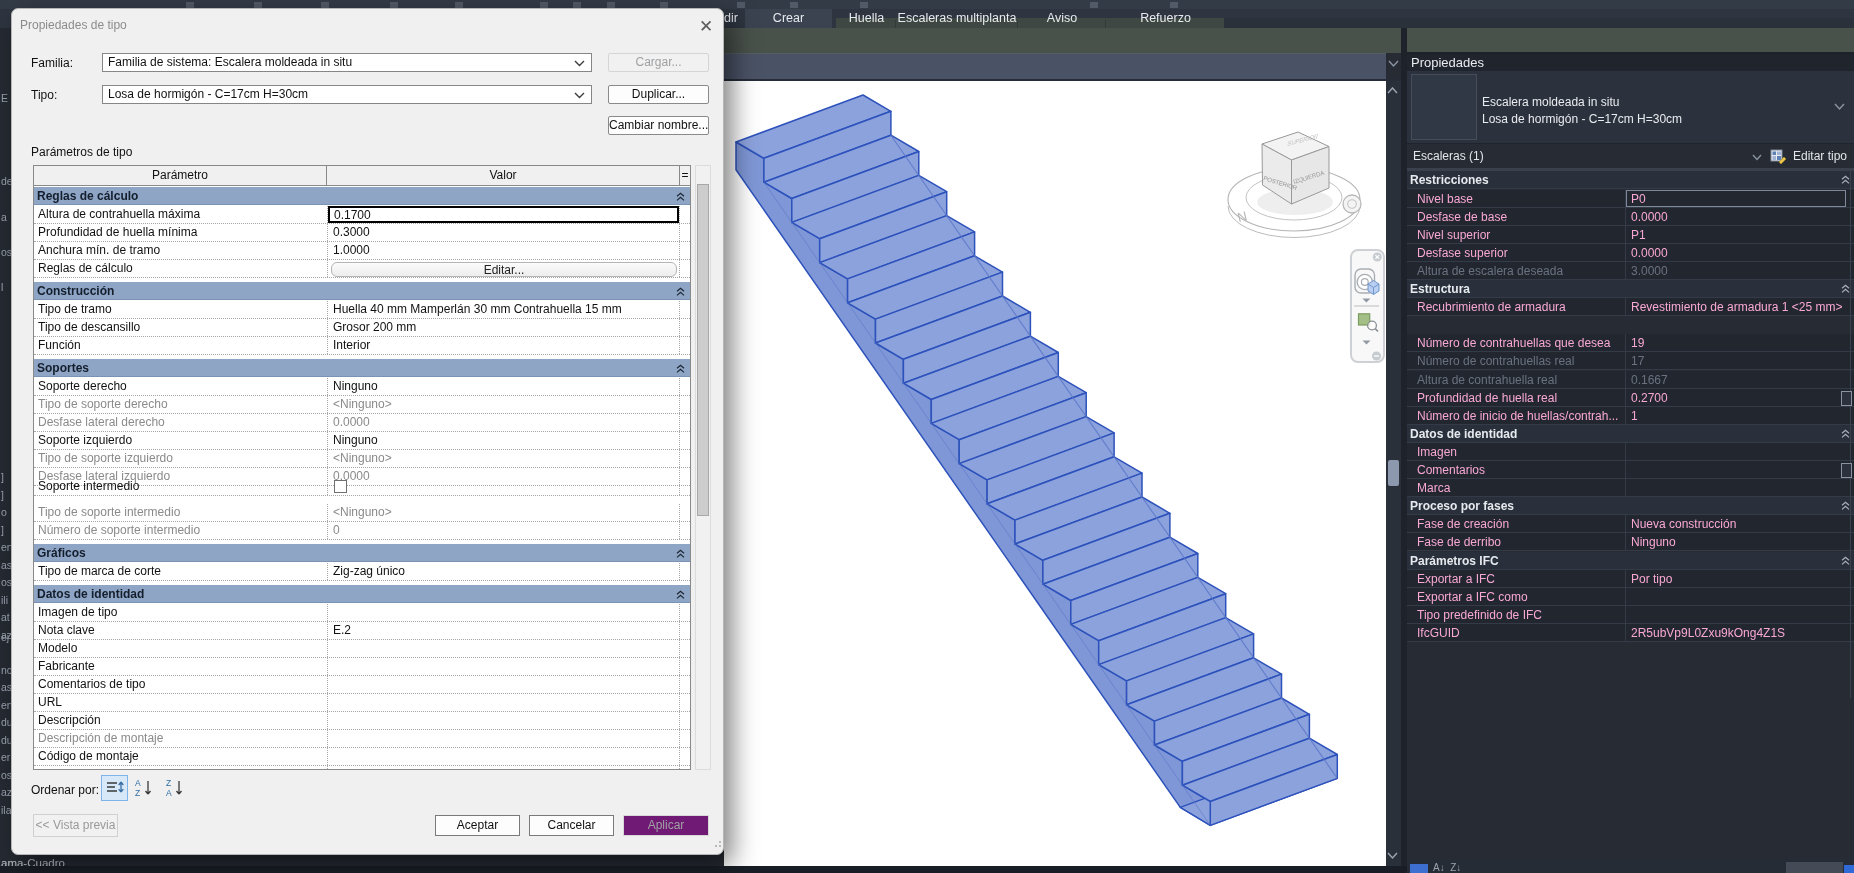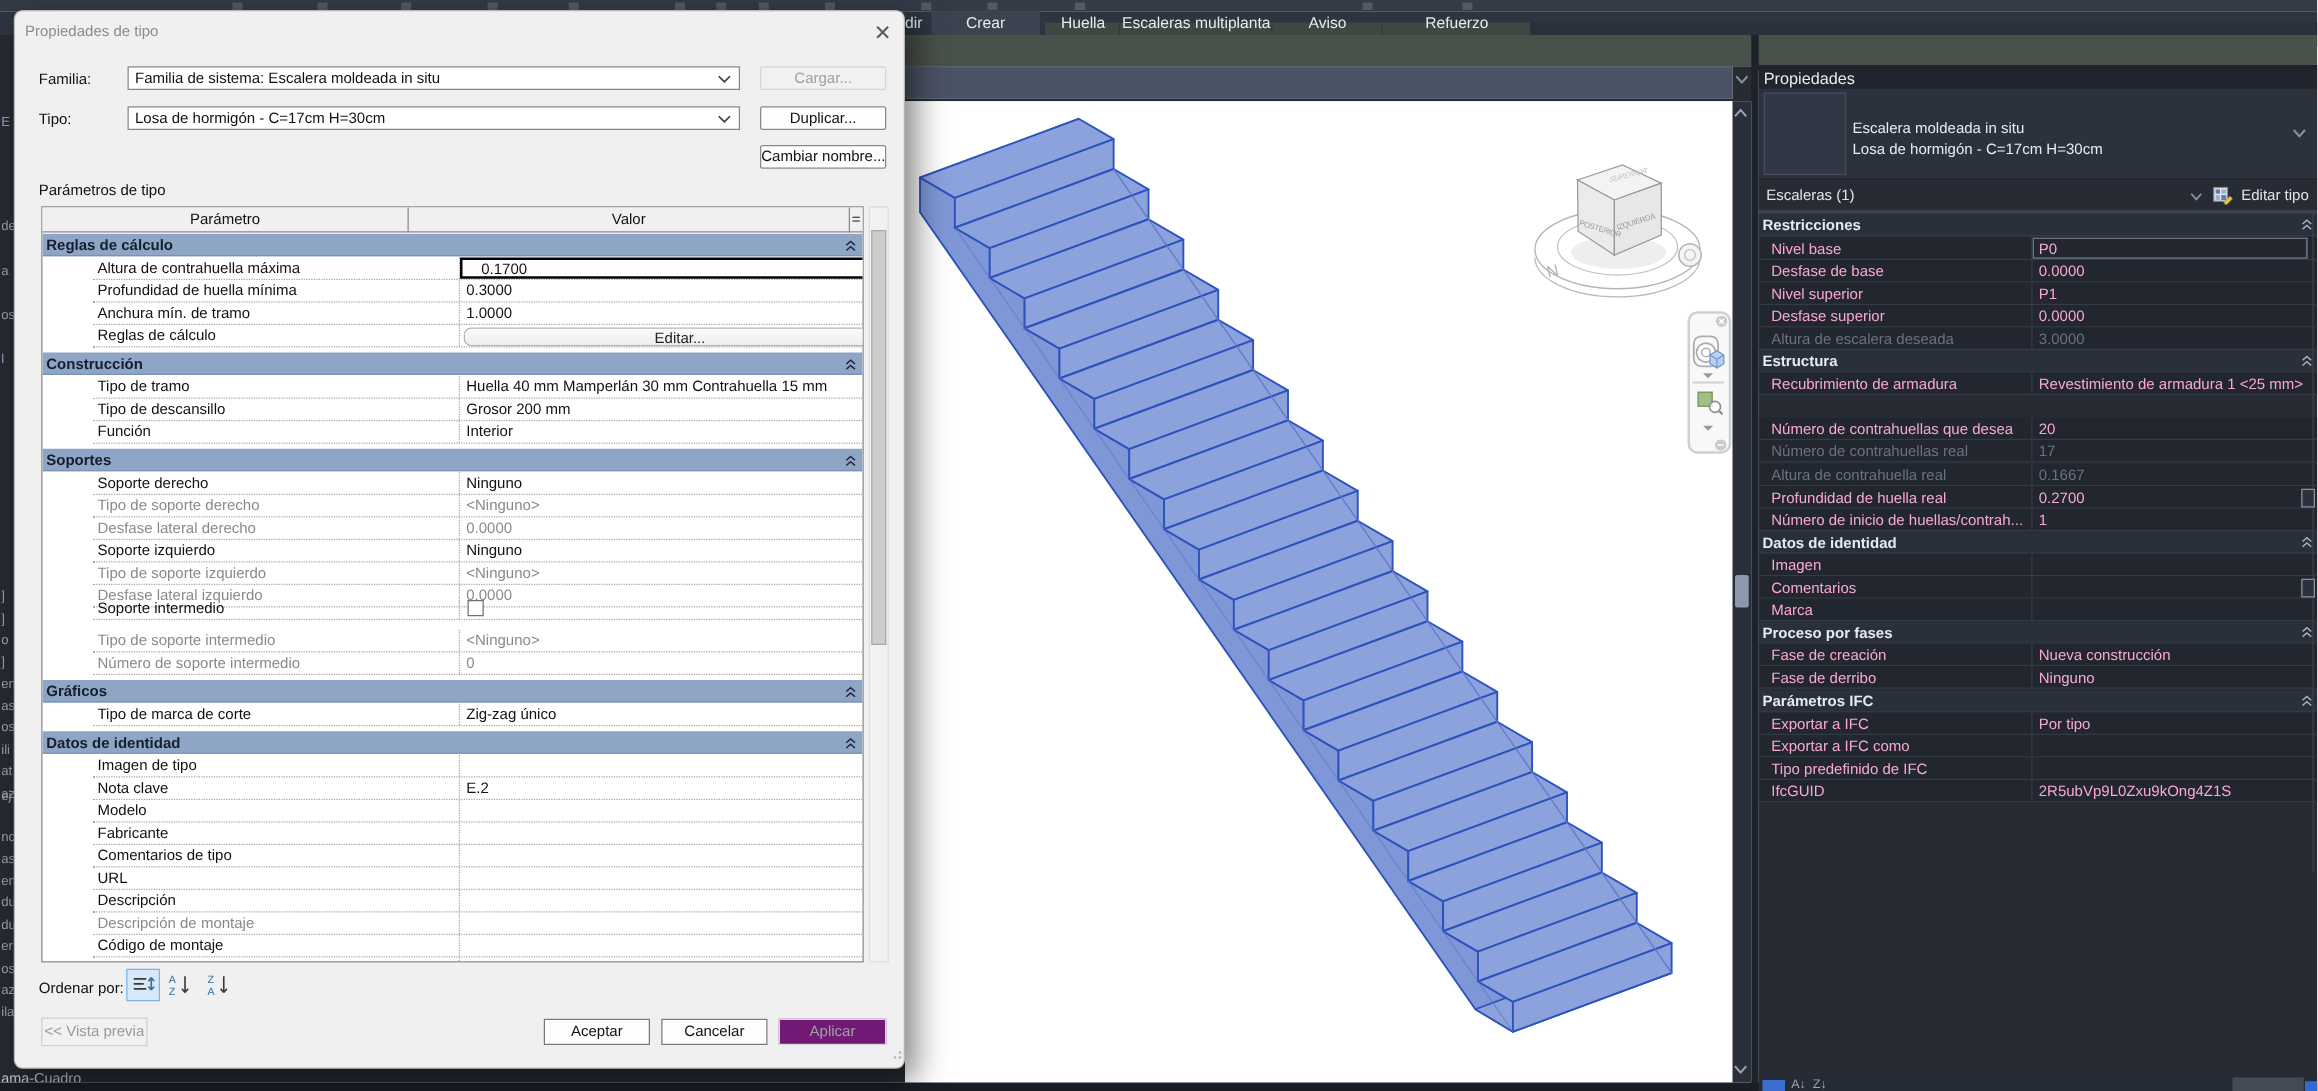--- a/index.html
+++ b/index.html
@@ -47,21 +47,21 @@
 .dbtn.dis { background:#f1f1f1; border-color:#d5d5d5; color:#9fa0a2; }
 
 #tblwrap { position:absolute; left:21px; top:156px; width:658px; height:605px; background:#fff; border:1px solid #898989; }
 #tblhead { position:absolute; left:0; top:0; width:100%; height:20px; background:#f0f0f0; border-bottom:1px solid #898989; }
 #tblhead .h1 { position:absolute; left:0; top:0; width:293px; height:20px; text-align:center; line-height:19px; border-right:1px solid #898989; }
 #tblhead .h2 { position:absolute; left:293px; top:0; width:353px; height:20px; text-align:center; line-height:19px; border-right:1px solid #898989; }
 #tblhead .h3 { position:absolute; left:646px; top:0; width:10px; height:20px; text-align:center; line-height:19px; }
 #tblbody { position:absolute; left:0; top:0; width:100%; height:100%; overflow:hidden; }
 .thdr { position:absolute; left:0; width:656px; background:#8ea5c5; border-bottom:1px solid #7a93b5; color:#141e2c; font-weight:bold; line-height:18px; }
 .thl { padding-left:3px; }
-.trow { position:absolute; left:0; width:656px; border-bottom:1px dotted #a6a6a6;margin-left:40px; }
+.trow { position:absolute; left:0; width:656px; border-bottom:1px dotted #a6a6a6; }
 .trow.gray { color:#8a8a8a; }
 .tc1 { position:absolute; left:0; top:0; width:293px; height:100%; padding-left:4px; line-height:17px; white-space:nowrap; overflow:hidden; }
 .tc2 { position:absolute; left:293px; top:0; width:353px; height:100%; border-left:1px dotted #a6a6a6; border-right:1px dotted #a6a6a6; line-height:17px; white-space:nowrap; }
 .tv { padding-left:5px; }
 .tfocus { position:absolute; left:0; top:0; width:100%; height:100%; border:2px solid #000; background:#fff; line-height:14px; }
 .teditbtn { position:absolute; left:3px; top:2px; width:346px; height:15px; border:1px solid #b5b5b5; border-radius:6px; background:linear-gradient(#fbfbfb,#ededed); text-align:center; line-height:14px; color:#222; }
 .tcheck { position:absolute; left:6px; top:2px; width:13px; height:13px; background:#fff; border:1px solid #707070; }
 #tscroll { position:absolute; left:683px; top:156px; width:16px; height:605px; background:#f1f1f1; border:1px solid #dcdcdc; }
 #tthumb { position:absolute; left:1px; top:18px; width:12px; height:332px; background:#cdcdcd; border:1px solid #a8a8a8; }
 
@@ -283,21 +283,21 @@
       </div>
 <div class="phdr" style="top:225.0px"><span>Estructura</span><svg width="9" height="10" viewBox="0 0 9 10" style="position:absolute;right:4px;top:4px">
           <path d="M1 4.2 L4.5 1.2 L8 4.2 M1 8.4 L4.5 5.4 L8 8.4" stroke="#aab2bd" stroke-width="1.2" fill="none"></path>
         </svg></div>
 <div class="prow" style="top:243.1px">
         <div class="pc1">Recubrimiento de armadura</div>
         <div class="pc2"><span class="pv">Revestimiento de armadura 1 &lt;25 mm&gt;</span></div>
       </div>
 <div class="prow" style="top:279.3px">
         <div class="pc1">Número de contrahuellas que desea</div>
-        <div class="pc2"><span class="pv">20</span></div>
+        <div class="pc2"><span class="pv">19</span></div>
       </div>
 <div class="prow pgray" style="top:297.4px">
         <div class="pc1">Número de contrahuellas real</div>
         <div class="pc2"><span class="pv">17</span></div>
       </div>
 <div class="prow pgray" style="top:315.5px">
         <div class="pc1">Altura de contrahuella real</div>
         <div class="pc2"><span class="pv">0.1667</span></div>
       </div>
 <div class="prow" style="top:333.6px">
@@ -382,21 +382,21 @@
     <div class="dbtn" style="top:107px">Cambiar nombre...</div>
     <div class="dlabel" style="top:136px">Parámetros de tipo</div>
     <div id="tblwrap">
       <div id="tblbody">
           <div class="thdr" style="top:21.0px;height:18px"><span class="thl">Reglas de cálculo</span><svg width="9" height="10" viewBox="0 0 9 10" style="position:absolute;right:5px;top:5px">
               <path d="M1 4.2 L4.5 1.2 L8 4.2 M1 8.4 L4.5 5.4 L8 8.4" stroke="#1c2633" stroke-width="1.2" fill="none"></path>
             </svg></div>
 <div class="trow" style="top:40.0px;height:18px">
             <div class="tc1">Altura de contrahuella máxima</div>
             <div class="tc2">
-              <div class="tfocus"><span style="padding-left:15px">0.1700</span></div>
+              <div class="tfocus"><span style="padding-left:4px">0.1700</span></div>
             </div>
           </div>
 <div class="trow" style="top:58.0px;height:18px">
             <div class="tc1">Profundidad de huella mínima</div>
             <div class="tc2"><span class="tv">0.3000</span></div>
           </div>
 <div class="trow" style="top:76.0px;height:18px">
             <div class="tc1">Anchura mín. de tramo</div>
             <div class="tc2"><span class="tv">1.0000</span></div>
           </div>

